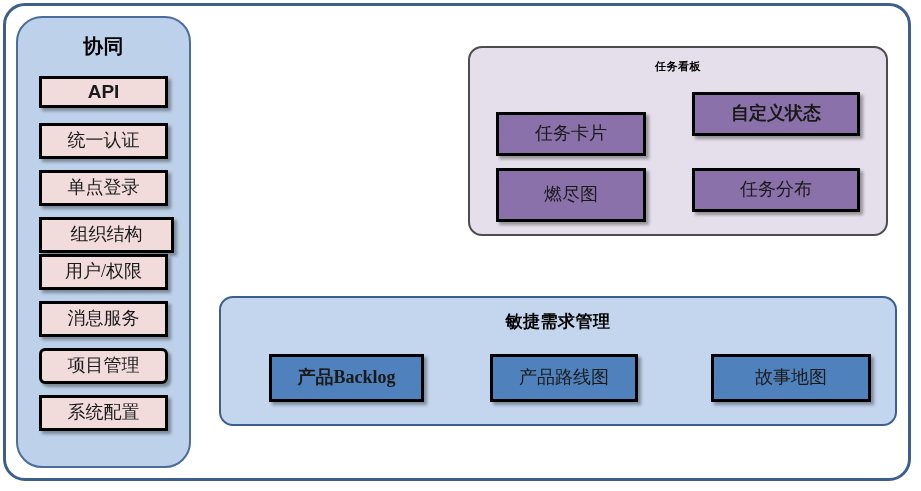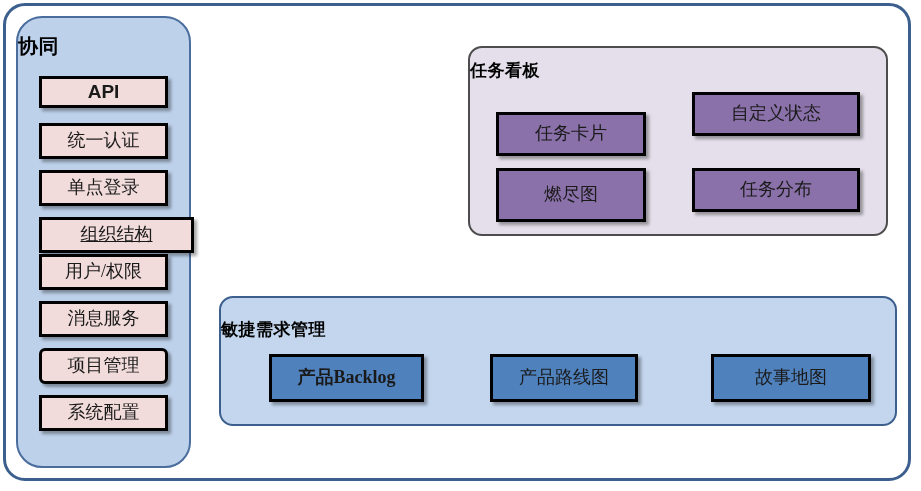--- a/index.html
+++ b/index.html
@@ -37,21 +37,21 @@
   
   .panel {
     position: absolute;
     box-sizing: border-box;
     border-radius: 14px;
   }
   .panel-title {
     position: absolute;
     left: 0;
     right: 0;
-    text-align: left;
+    text-align: center;
     font-weight: bold;
     color: #000000;
     font-family: Liberation Serif, serif;
     letter-spacing: 0.5px;
   }
 
   
   .panel-sidebar {
     left: 16px;
     top: 16px;
@@ -84,34 +84,34 @@
   .panel-purple {
     left: 468px;
     top: 46px;
     width: 420px;
     height: 190px;
     background: #e4dfea;
     border: 2px solid #4d4d4d;
   }
   .panel-purple > .panel-title {
     top: 11px;
-    font-size: 17px;
+    font-size: 11px;
   }
 
   
   .panel-blue {
     left: 219px;
     top: 296px;
     width: 678px;
     height: 130px;
     background: #c3d6ee;
     border: 2px solid #3c5f8e;
   }
   .panel-blue > .panel-title {
-    top: 20px;
+    top: 12px;
     font-size: 17px;
   }
 
   
   .box {
     position: absolute;
     box-sizing: border-box;
     border: 3px solid #000000;
     box-shadow: 3px 3px 3px rgba(0,0,0,0.35);
     display: flex;
@@ -145,38 +145,38 @@
 
   <div class="panel panel-sidebar">
     <div class="panel-title">协同</div>
 
     <div class="box box-pink box-api" style="left:21px; top:58px; width:129px; height:32px;">API</div>
 
     <div class="box box-pink" style="left:21px; top:105px; width:129px; height:36px;">统一认证</div>
 
     <div class="box box-pink" style="left:21px; top:152px; width:129px; height:36px;">单点登录</div>
 
-    <div class="box box-pink" style="left:21px; top:199px; width:155px; height:36px;text-decoration:underline;">组织结构</div>
+    <div class="box box-pink" style="left:21px; top:199px; width:135px; height:36px;">组织结构</div>
 
     <div class="box box-pink" style="left:21px; top:236px; width:129px; height:36px;">用户/权限</div>
 
     <div class="box box-pink" style="left:21px; top:283px; width:129px; height:36px;">消息服务</div>
 
     <div class="box box-pink" style="left:21px; top:330px; width:129px; height:36px;border-radius:6px;">项目管理</div>
 
     <div class="box box-pink" style="left:21px; top:377px; width:129px; height:36px;">系统配置</div>
   </div>
 
 
   <div class="panel panel-purple">
     <div class="panel-title">任务看板</div>
 
     <div class="box box-purple" style="left:26px; top:44px; width:150px; height:44px;margin-top:20px;">任务卡片</div>
 
-    <div class="box box-purple" style="left:222px; top:44px; width:168px; height:44px;">自定义状态</div>
+    <div class="box box-purple" style="left:222px; top:44px; width:168px; height:44px;font-weight:bold;">自定义状态</div>
 
     <div class="box box-purple" style="left:26px; top:120px; width:150px; height:54px;">燃尽图</div>
 
     <div class="box box-purple" style="left:222px; top:120px; width:168px; height:44px;">任务分布</div>
   </div>
 
   <div class="panel panel-blue">
     <div class="panel-title">敏捷需求管理</div>
 
     <div class="box box-blue box-backlog" style="left:48px; top:56px; width:155px; height:48px;">产品Backlog</div>

